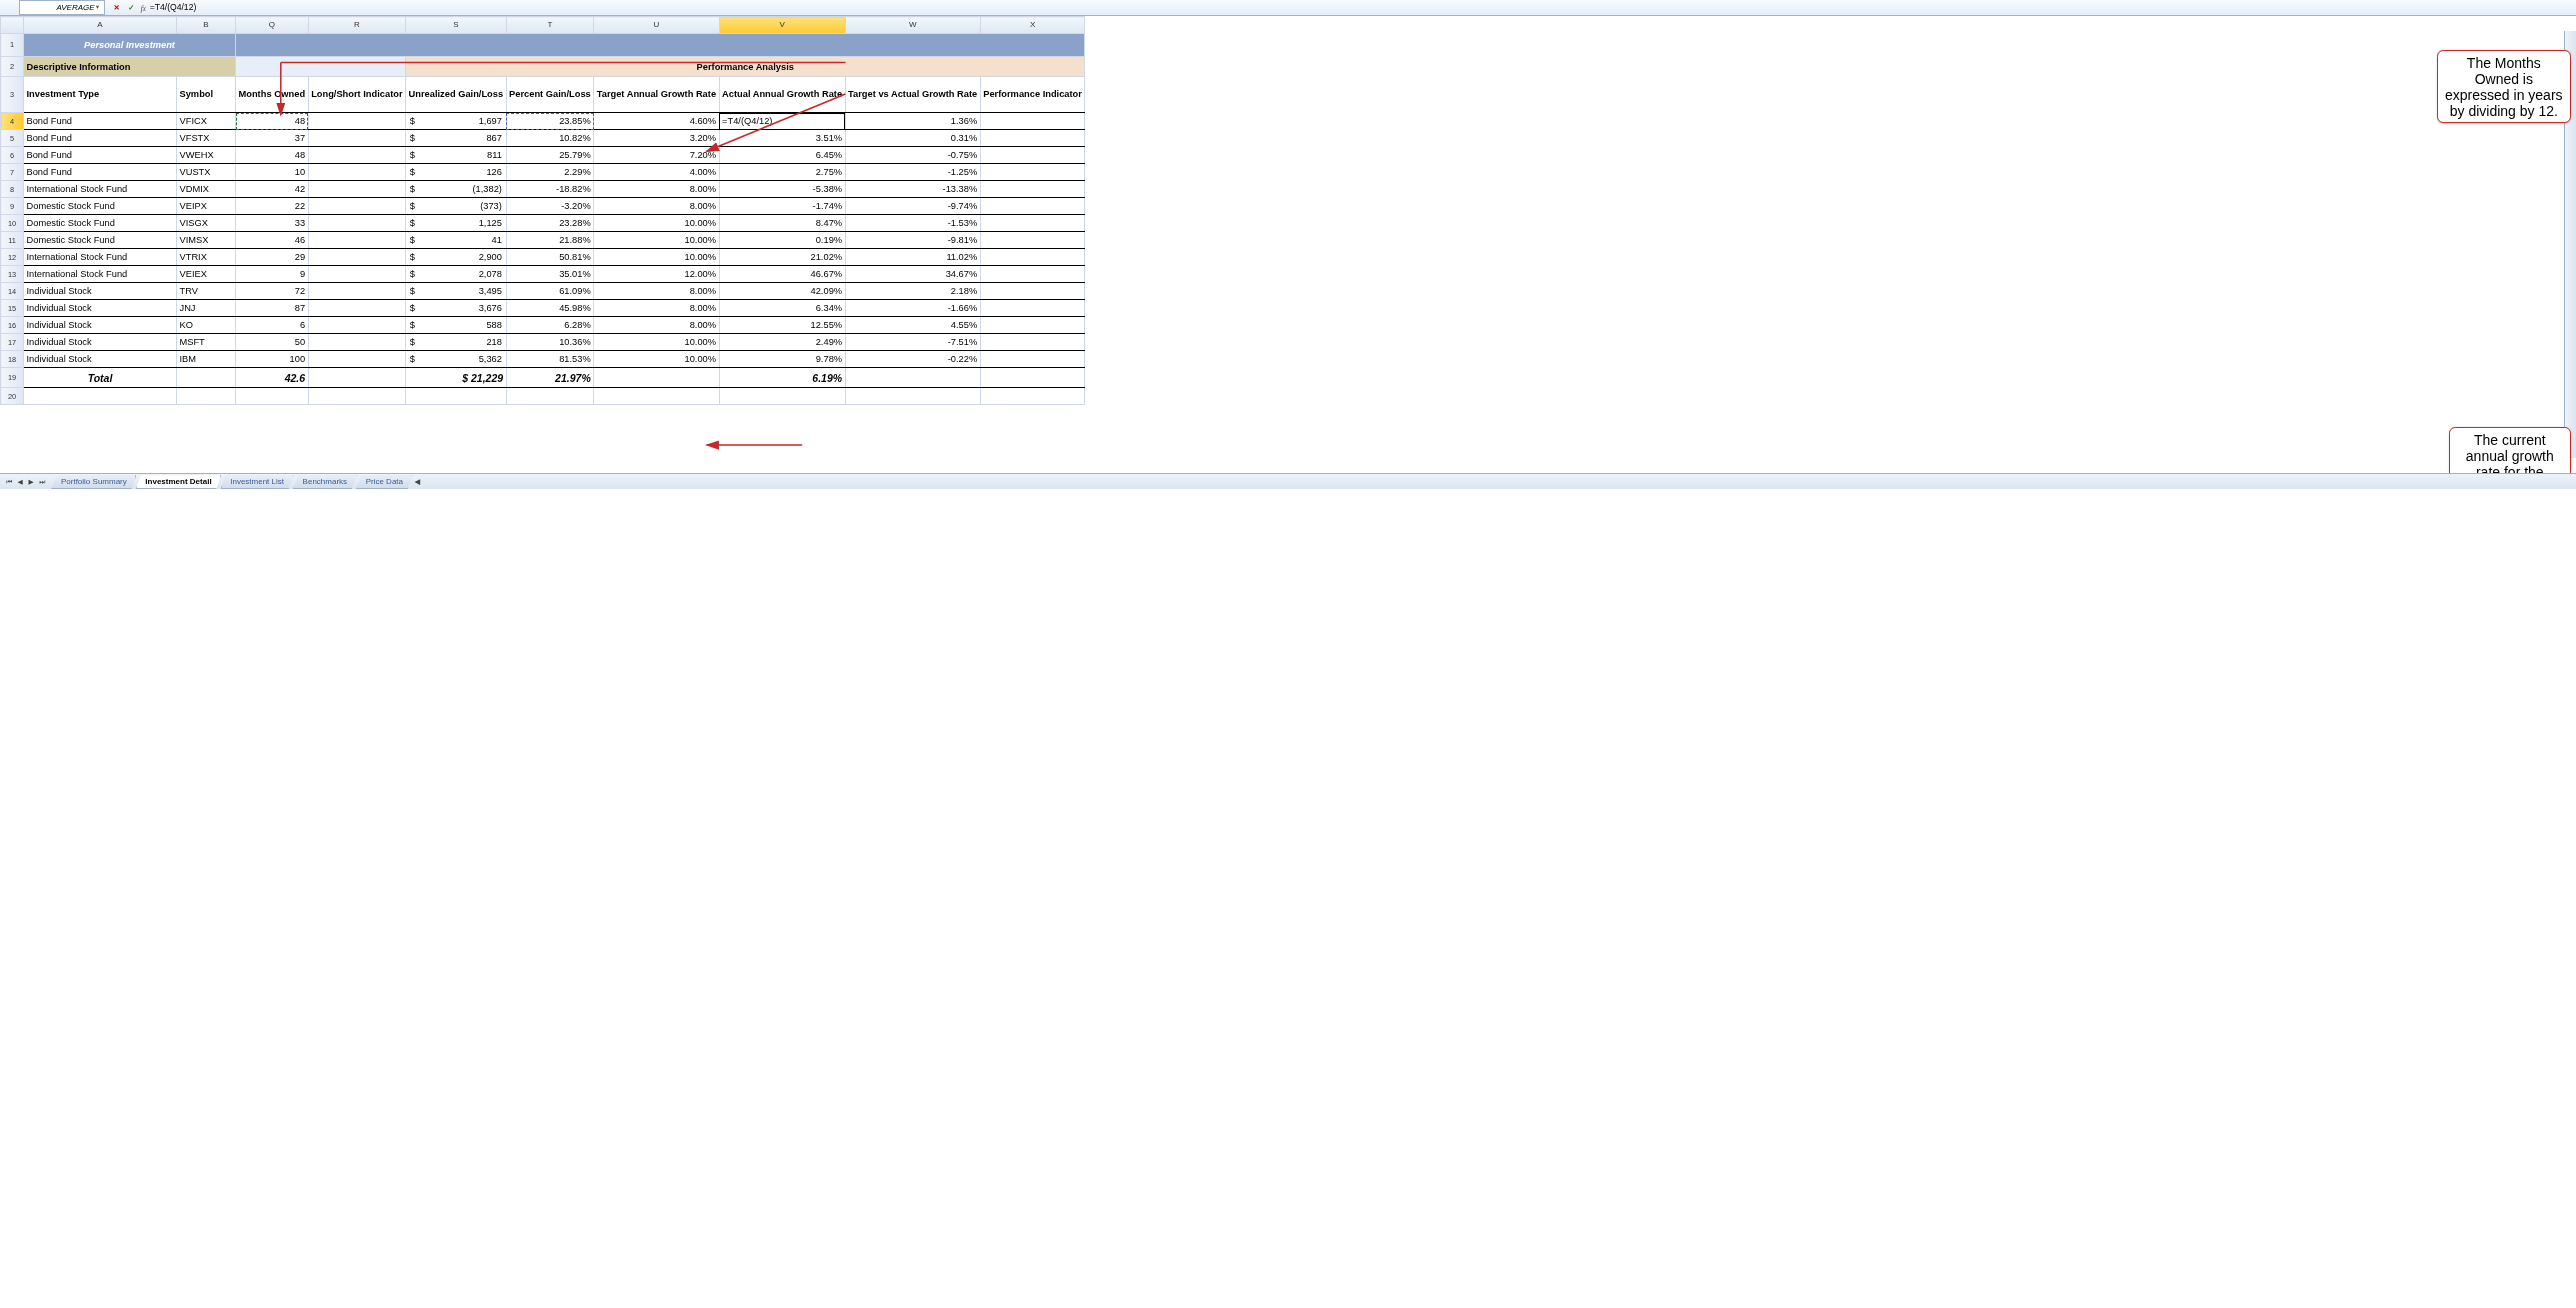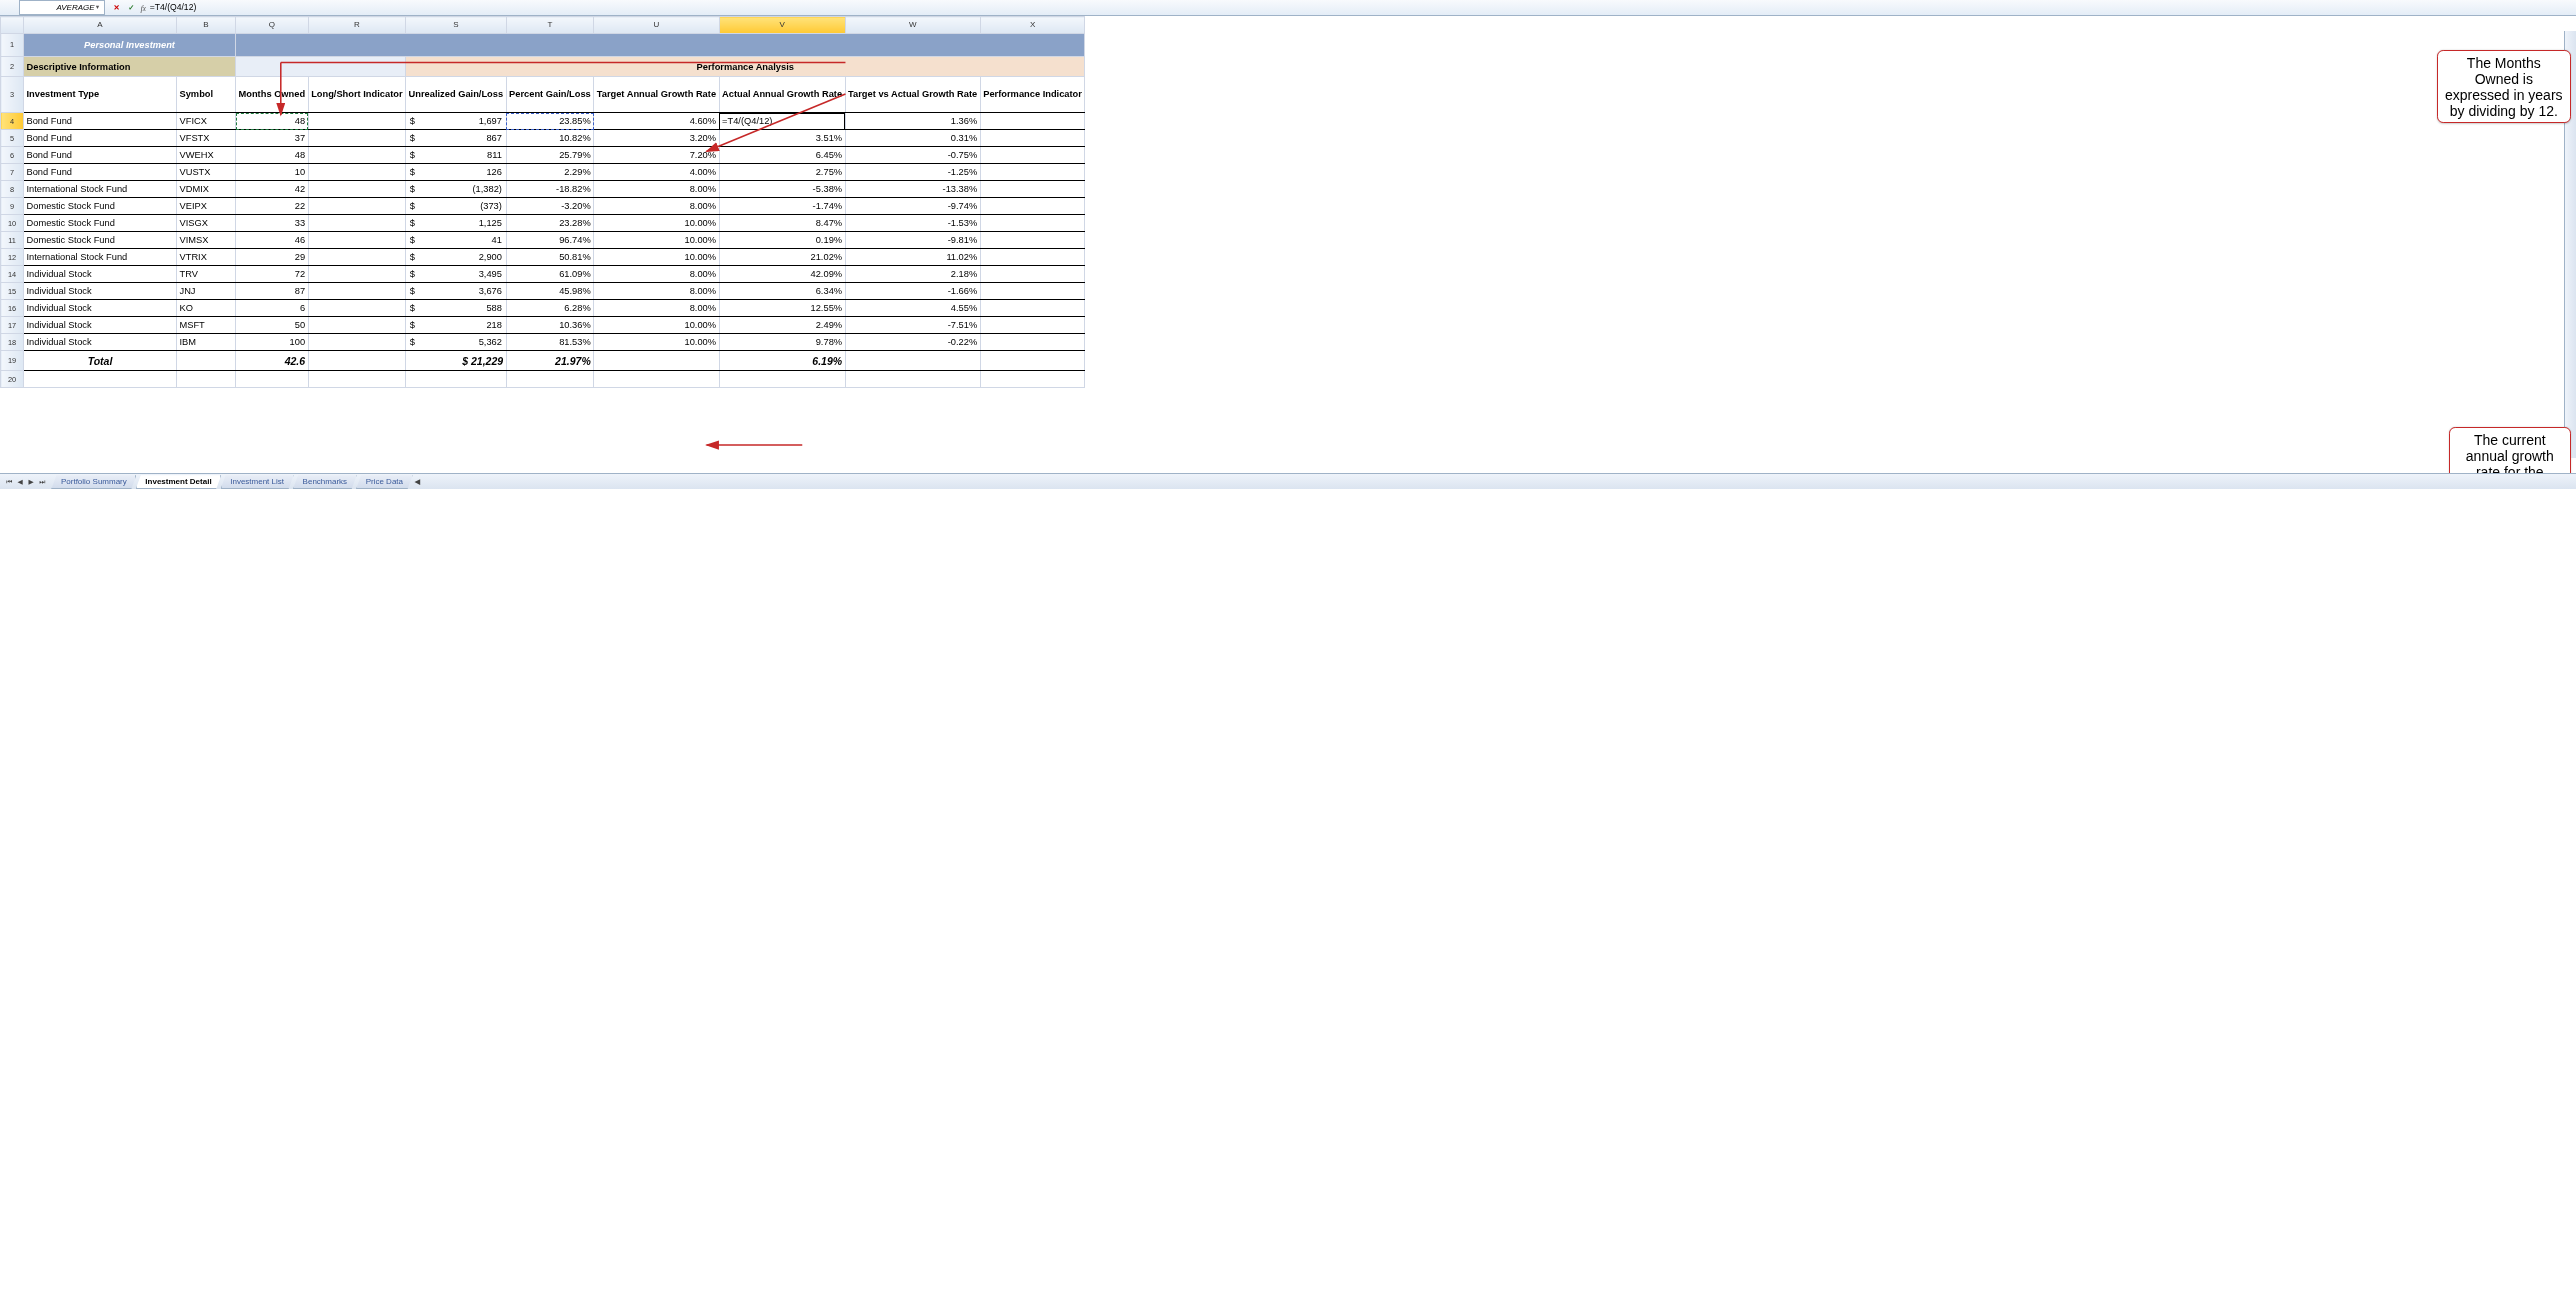--- a/index.html
+++ b/index.html
@@ -256,21 +256,21 @@
           <td class="cell data">Domestic Stock Fund</td>
           <td class="cell data">VIMSX</td>
           <td class="cell data num">46</td>
           <td class="cell data"></td>
           <td class="cell data">
             <div class="curr">
               <span class="sym">$</span>
               <span class="val">41</span>
             </div>
           </td>
-          <td class="cell data num">96.74%</td>
+          <td class="cell data num">21.88%</td>
           <td class="cell data num">10.00%</td>
           <td class="cell data num">0.19%</td>
           <td class="cell data num">-9.81%</td>
           <td class="cell data"></td>
         </tr>
         <tr>
           <th class="rowhdr">12</th>
           <td class="cell data">International Stock Fund</td>
           <td class="cell data">VTRIX</td>
           <td class="cell data num">29</td>
@@ -278,20 +278,38 @@
           <td class="cell data">
             <div class="curr">
               <span class="sym">$</span>
               <span class="val">2,900</span>
             </div>
           </td>
           <td class="cell data num">50.81%</td>
           <td class="cell data num">10.00%</td>
           <td class="cell data num">21.02%</td>
           <td class="cell data num">11.02%</td>
+          <td class="cell data"></td>
+        </tr>
+        <tr>
+          <th class="rowhdr">13</th>
+          <td class="cell data">International Stock Fund</td>
+          <td class="cell data">VEIEX</td>
+          <td class="cell data num">9</td>
+          <td class="cell data"></td>
+          <td class="cell data">
+            <div class="curr">
+              <span class="sym">$</span>
+              <span class="val">2,078</span>
+            </div>
+          </td>
+          <td class="cell data num">35.01%</td>
+          <td class="cell data num">12.00%</td>
+          <td class="cell data num">46.67%</td>
+          <td class="cell data num">34.67%</td>
           <td class="cell data"></td>
         </tr>
         <tr>
           <th class="rowhdr">14</th>
           <td class="cell data">Individual Stock</td>
           <td class="cell data">TRV</td>
           <td class="cell data num">72</td>
           <td class="cell data"></td>
           <td class="cell data">
             <div class="curr">

